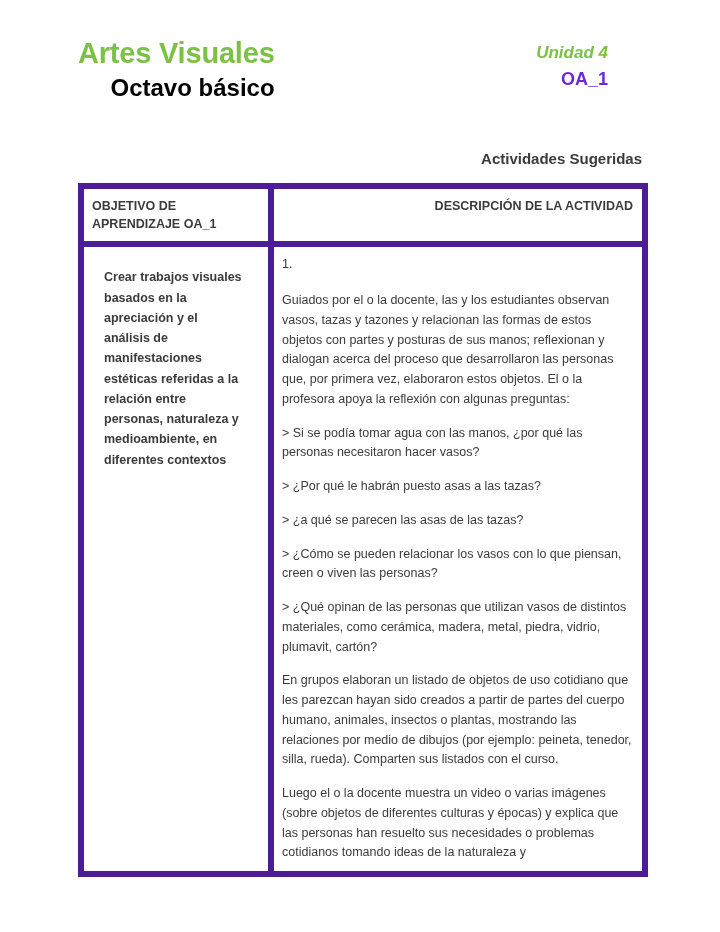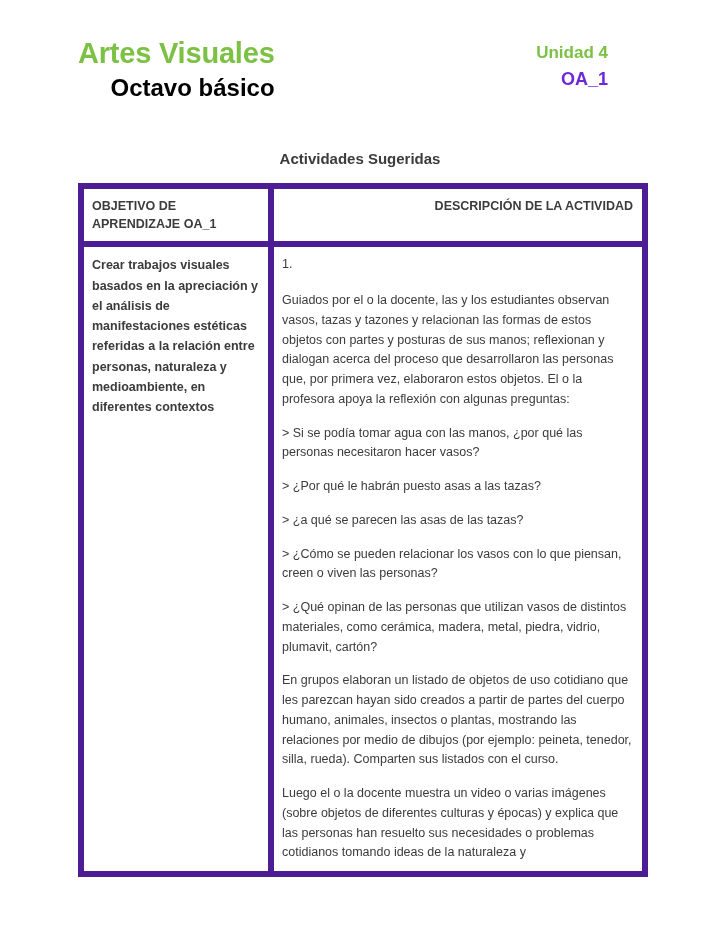--- a/index.html
+++ b/index.html
@@ -58,37 +58,38 @@
     flex-direction: column;
     align-items: flex-end;
     padding-top: 4px;
   }
   .unit-label {
     font-size: 17px;
     font-weight: bold;
     color: #7CC144;
     line-height: 1.25;
     white-space: nowrap;
+    font-style: italic;
   }
   .oa-label {
     font-size: 18px;
     font-weight: bold;
     color: #6d28d9;
     line-height: 1.3;
     margin-top: 5px;
     white-space: nowrap;
   }
 
   
   .section-heading {
     position: absolute;
     left: 78px;
     top: 150px;
     width: 564px;
-    text-align: center;
+    text-align: right;
     font-size: 15px;
     font-weight: bold;
     color: #3b3b3b;
   }
 
   
   .activity-table {
     position: absolute;
     left: 78px;
     top: 183px;
@@ -111,21 +112,21 @@
     line-height: 1.45;
     height: 36px;
   }
   .th-center { text-align: right; }
 
   .objective-text {
     font-size: 12.5px;
     font-weight: bold;
     color: #3b3b3b;
     line-height: 1.62;
-    margin: 0;
+    margin: 12px;
   }
 
   .desc-cell { padding-top: 8px; }
   .desc-cell p {
     margin: 0 0 14px 0;
     font-size: 12.5px;
     color: #3b3b3b;
     line-height: 1.58;
   }
   .desc-cell p:last-child { margin-bottom: 0; }

